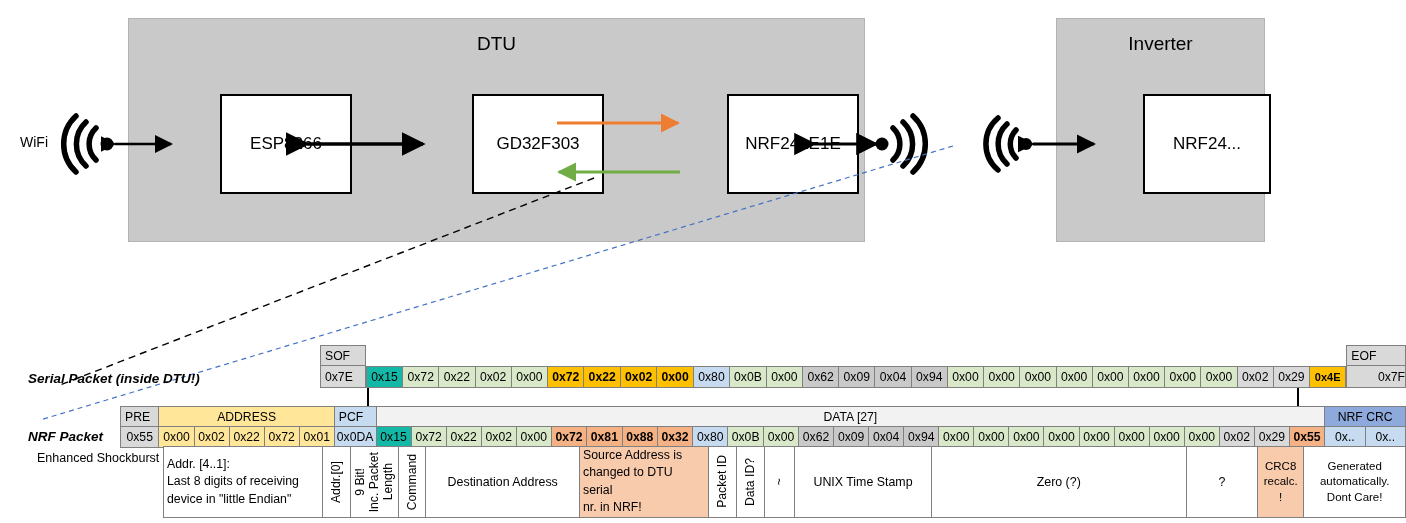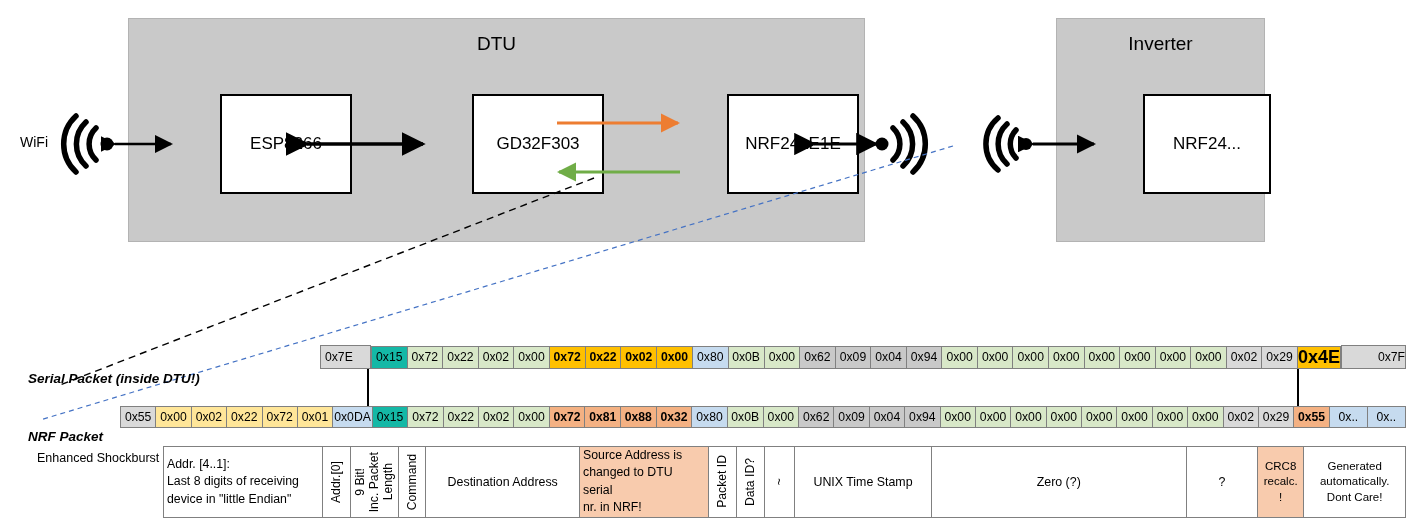--- a/index.html
+++ b/index.html
@@ -183,20 +183,25 @@
   <line x1="953" y1="146" x2="40" y2="420" stroke="#4472c4" stroke-width="1.2" stroke-dasharray="5,4"></line>
 
   <line x1="368" y1="362" x2="368" y2="425" stroke="#000000" stroke-width="2"></line>
   <line x1="1298" y1="362" x2="1298" y2="425" stroke="#000000" stroke-width="2"></line>
 </svg>
 
 <div class="rowlabel" style="left:28px; top:371px;">Serial Packet (inside DTU!)</div>
 
 <table class="ptable" style="left:320px; top:345px;">
   <tbody>
+      <tr class="h-row">
+    <td class="hdr" style="width:45px; text-align:left; padding-left:4px;">SOF</td>
+    <td class="hdr-none" id="serial-hdr-gap" style="width: 1080px;"></td>
+    <td class="hdr" style="width:45px; text-align:left; padding-left:4px;">EOF</td>
+  </tr>
   <tr class="v-row">
     <td class="hdr" style="width:45px; text-align:left; padding-left:4px;">0x7E</td>
     <td style="padding:0; border:none;">
       <table style="border-collapse:collapse; table-layout:fixed;">
         <tbody>
               <tr id="serial-bytes-row">
                 <td class="c-green-dark" style="width: 40px; height: 20px; border: 1px solid rgb(128, 128, 128); font-size: 12.2px; text-align: center;">0x15</td>
                 <td class="c-green" style="width: 40px; height: 20px; border: 1px solid rgb(128, 128, 128); font-size: 12.2px; text-align: center;">0x72</td>
                 <td class="c-green" style="width: 40px; height: 20px; border: 1px solid rgb(128, 128, 128); font-size: 12.2px; text-align: center;">0x22</td>
                 <td class="c-green" style="width: 40px; height: 20px; border: 1px solid rgb(128, 128, 128); font-size: 12.2px; text-align: center;">0x02</td>
@@ -215,35 +220,42 @@
                 <td class="c-green" style="width: 40px; height: 20px; border: 1px solid rgb(128, 128, 128); font-size: 12.2px; text-align: center;">0x00</td>
                 <td class="c-green" style="width: 40px; height: 20px; border: 1px solid rgb(128, 128, 128); font-size: 12.2px; text-align: center;">0x00</td>
                 <td class="c-green" style="width: 40px; height: 20px; border: 1px solid rgb(128, 128, 128); font-size: 12.2px; text-align: center;">0x00</td>
                 <td class="c-green" style="width: 40px; height: 20px; border: 1px solid rgb(128, 128, 128); font-size: 12.2px; text-align: center;">0x00</td>
                 <td class="c-green" style="width: 40px; height: 20px; border: 1px solid rgb(128, 128, 128); font-size: 12.2px; text-align: center;">0x00</td>
                 <td class="c-green" style="width: 40px; height: 20px; border: 1px solid rgb(128, 128, 128); font-size: 12.2px; text-align: center;">0x00</td>
                 <td class="c-green" style="width: 40px; height: 20px; border: 1px solid rgb(128, 128, 128); font-size: 12.2px; text-align: center;">0x00</td>
                 <td class="c-green" style="width: 40px; height: 20px; border: 1px solid rgb(128, 128, 128); font-size: 12.2px; text-align: center;">0x00</td>
                 <td class="c-gray-lt" style="width: 40px; height: 20px; border: 1px solid rgb(128, 128, 128); font-size: 12.2px; text-align: center;">0x02</td>
                 <td class="c-gray-lt" style="width: 40px; height: 20px; border: 1px solid rgb(128, 128, 128); font-size: 12.2px; text-align: center;">0x29</td>
-                <td class="c-yellow" style="width: 40px; height: 20px; border: 1px solid rgb(128, 128, 128); font-size: 18px; text-align: center;">0x4E</td>
+                <td class="c-yellow" style="width: 40px; height: 20px; border: 1px solid rgb(128, 128, 128); font-size: 11px; text-align: center;">0x4E</td>
               </tr>
       </tbody>
           </table>
     </td>
     <td class="hdr" style="width:45px; text-align:right; padding-left:18px;">0x7F</td>
   </tr>
 </tbody>
   </table>
 
 <div class="rowlabel" style="left:28px; top:429px;">NRF Packet</div>
 <div class="rowlabel plain" style="left:37px; top:451px;">Enhanced Shockburst</div>
 
 <table class="ptable" style="left:120px; top:406px;">
   <tbody>
+      <tr class="h-row">
+    <td class="hdr" style="width:40px; text-align:left; padding-left:4px;">PRE</td>
+    <td class="c-yellow-lt" colspan="5" style="width:200px;">ADDRESS</td>
+    <td class="c-blue" style="width:40px; text-align:left; padding-left:4px;">PCF</td>
+    <td class="hdr-plain" id="nrf-data-header" colspan="27">DATA [27]</td>
+    <td class="c-blue-md" colspan="2" style="width:98px;">NRF CRC</td>
+  </tr>
   <tr class="v-row" id="nrf-values-row">
     <td class="c-gray-lt" style="width:40px;">0x55</td>
     <td class="c-yellow-lt" style="width:40px;">0x00</td>
     <td class="c-yellow-lt" style="width:40px;">0x02</td>
     <td class="c-yellow-lt" style="width:40px;">0x22</td>
     <td class="c-yellow-lt" style="width:40px;">0x72</td>
     <td class="c-yellow-lt" style="width:40px;">0x01</td>
     <td class="c-blue" style="width:40px;">0x0DA</td>
 
     <td class="c-green-dark" style="width: 40px;">0x15</td>

